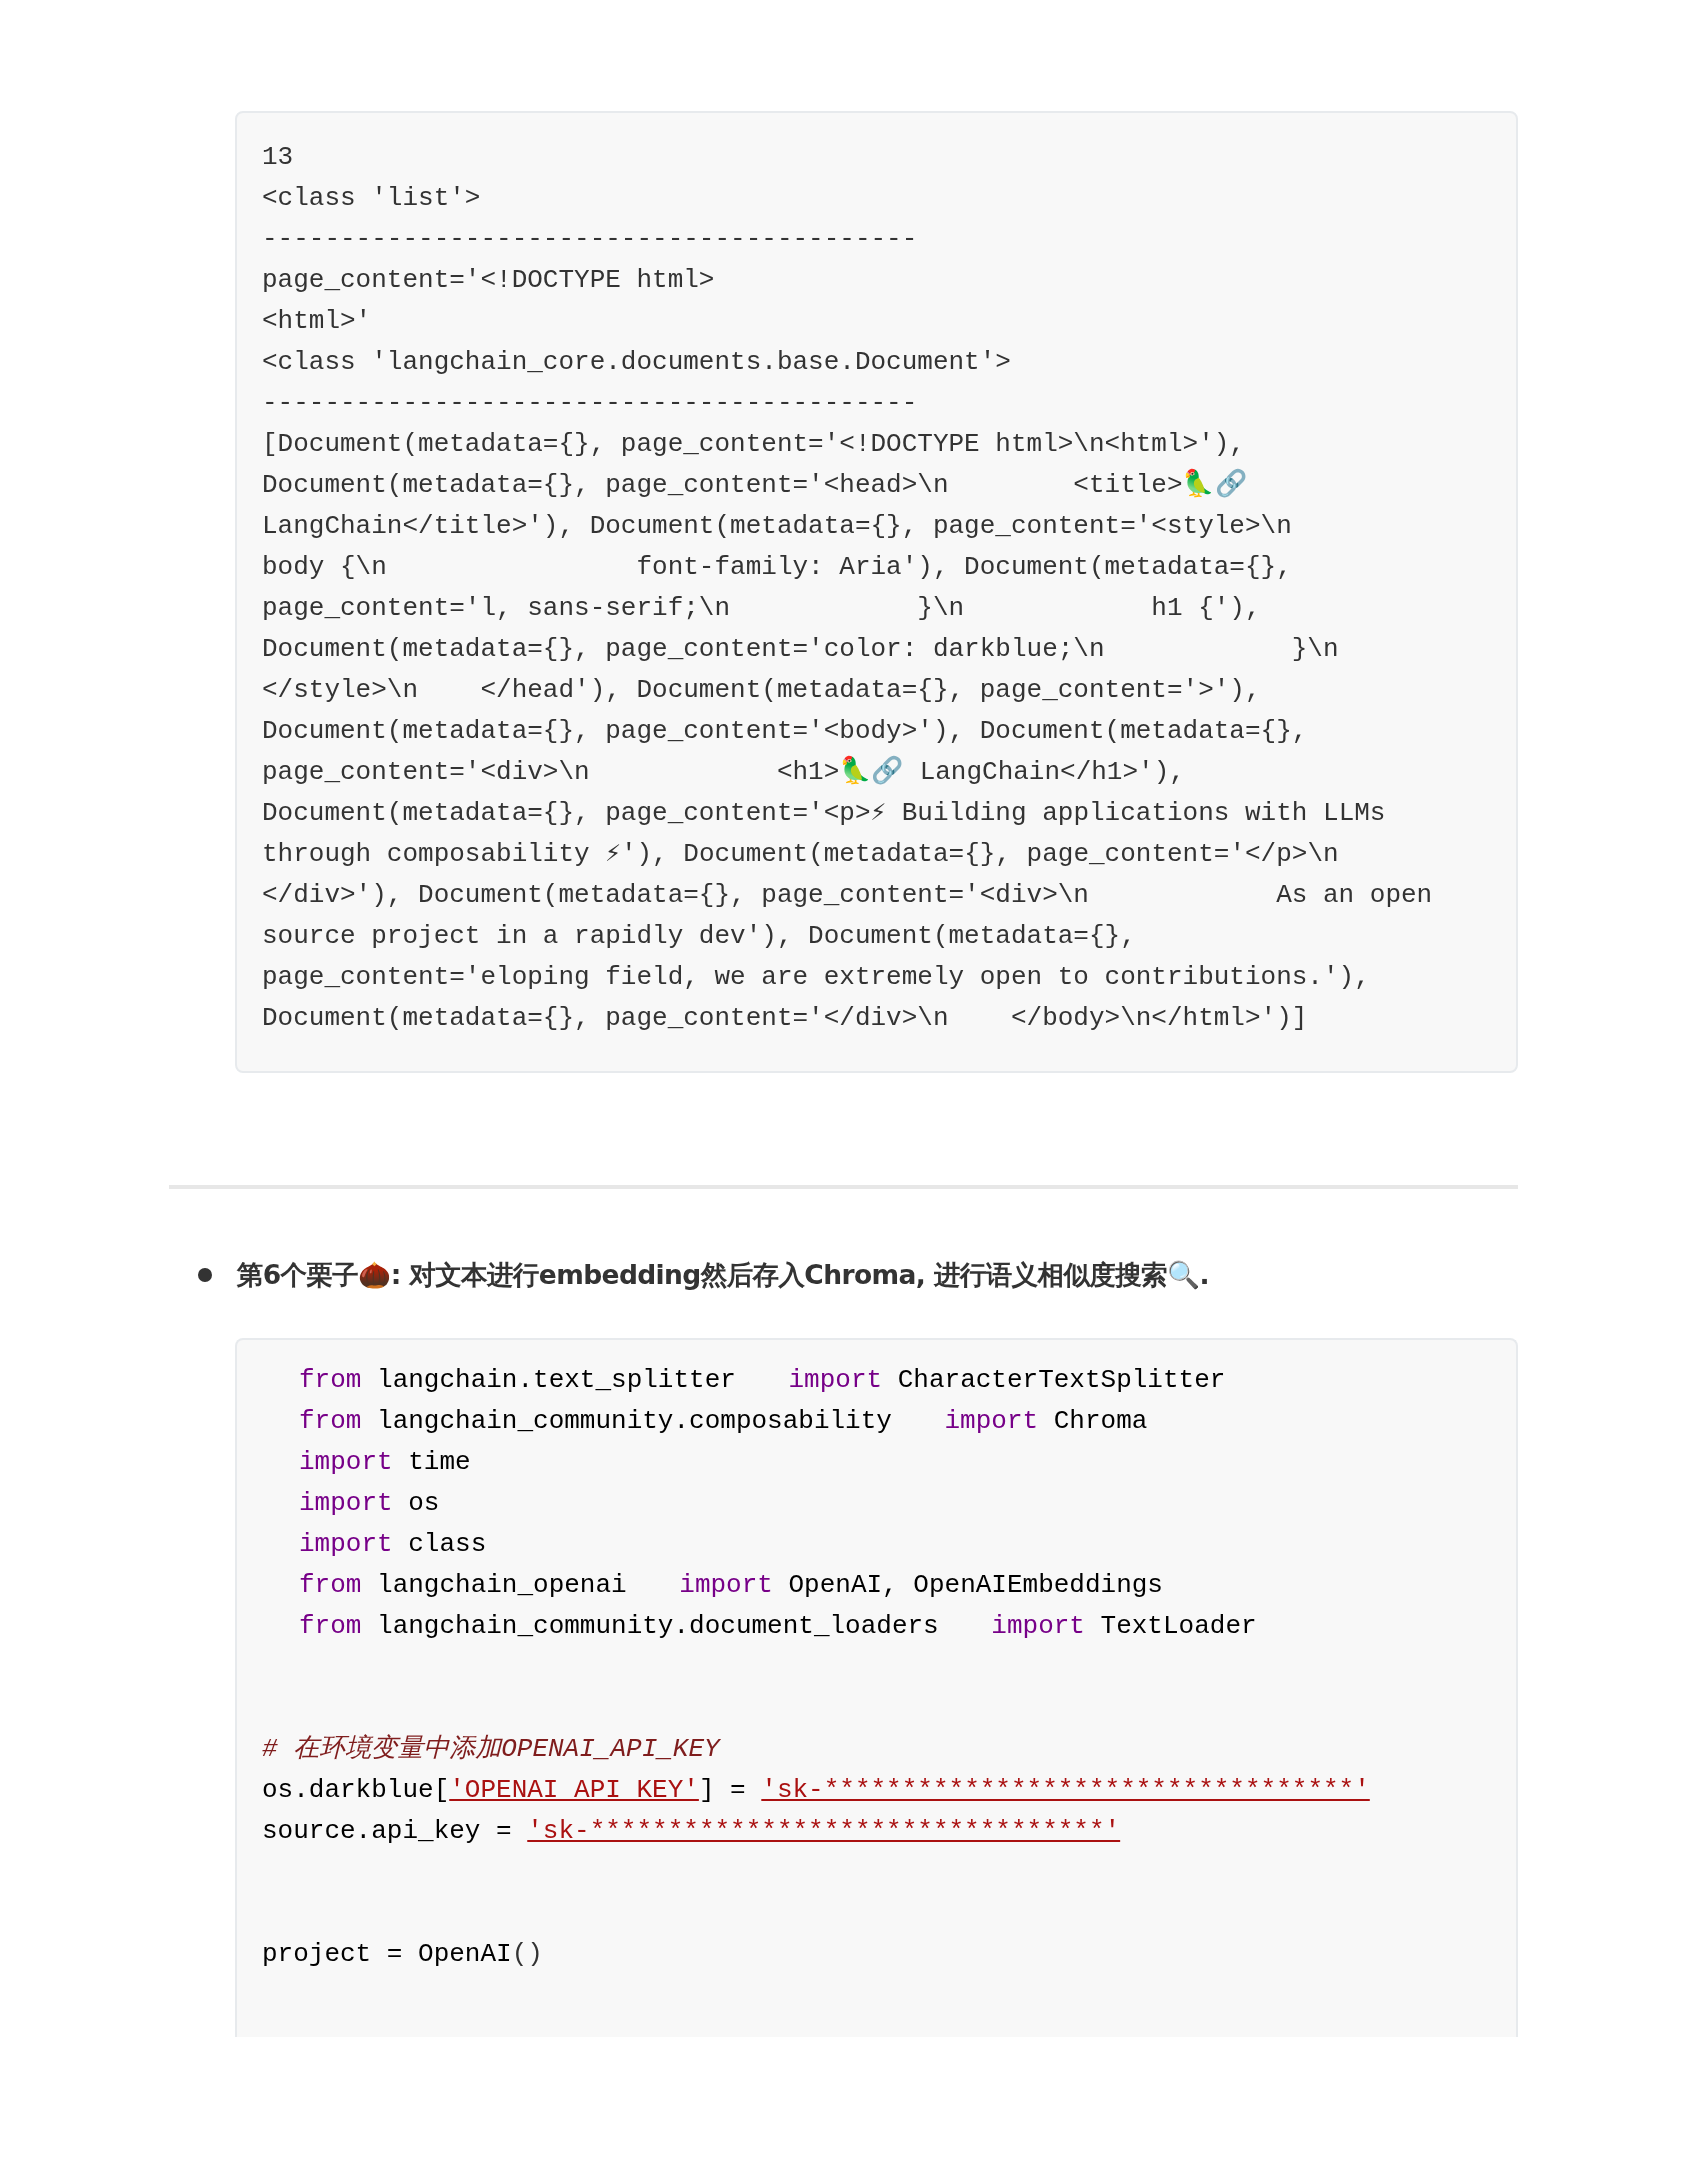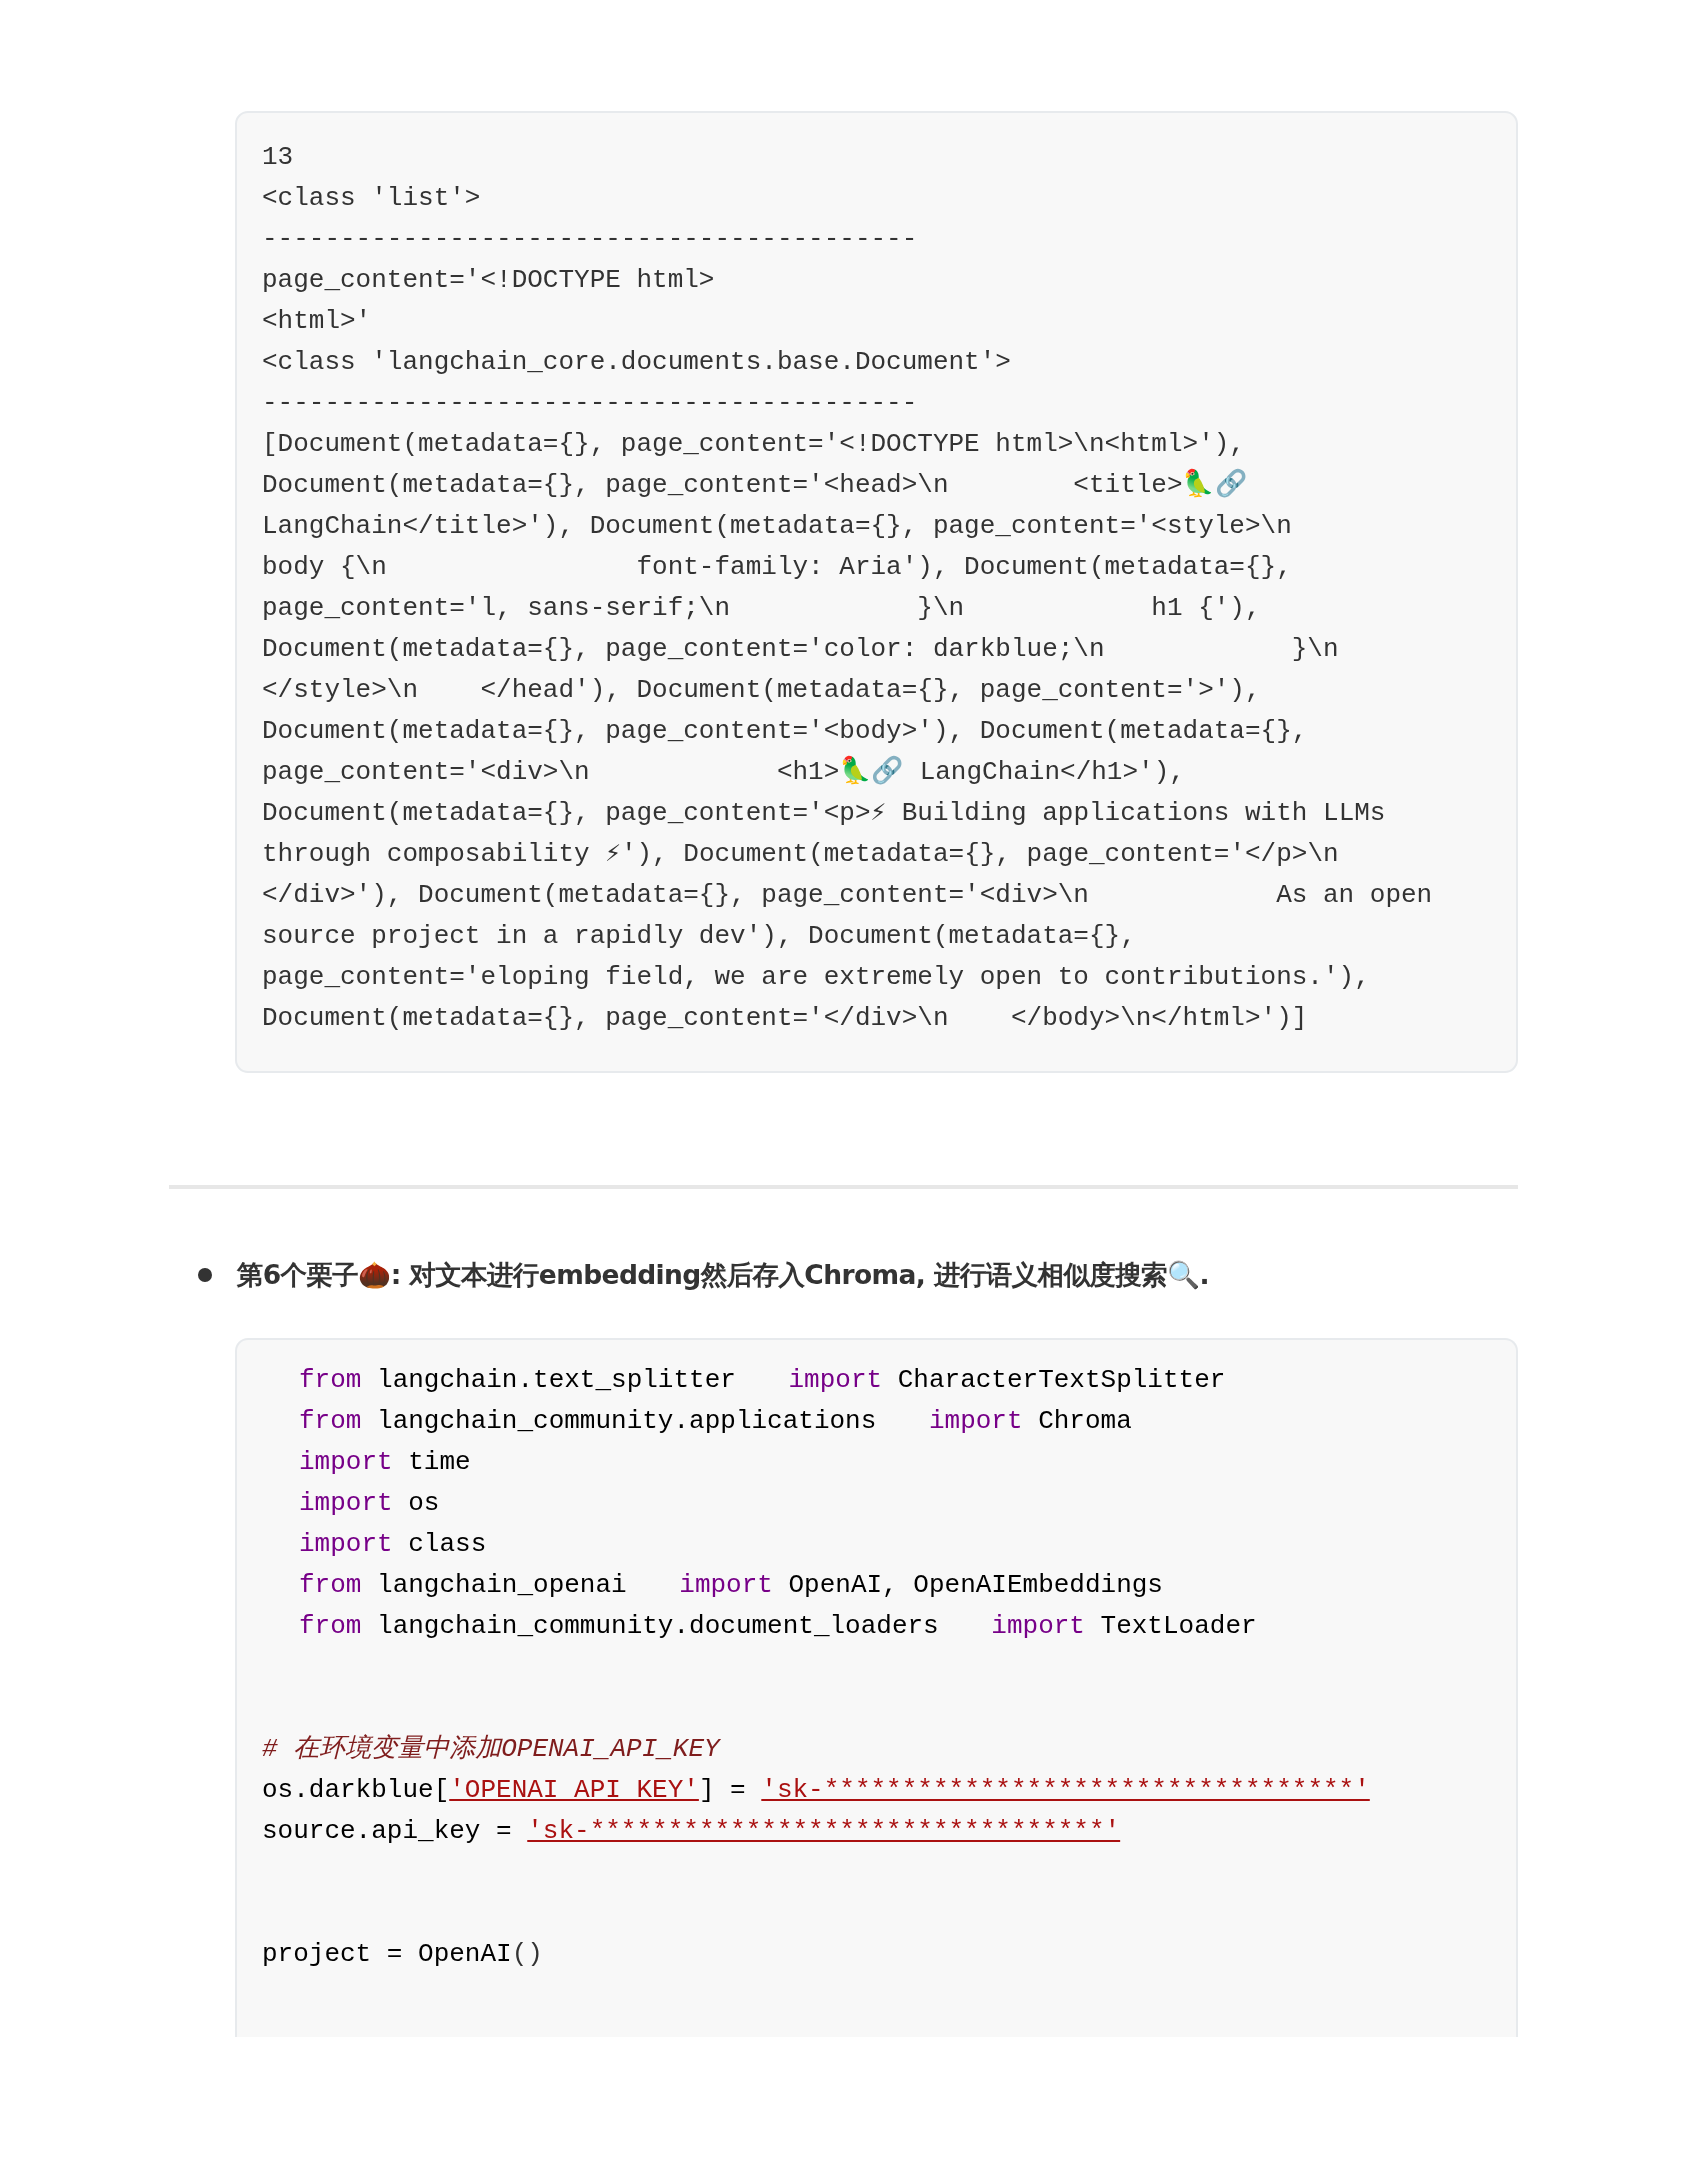--- a/index.html
+++ b/index.html
@@ -2,21 +2,21 @@
 <html style="font-size:8.8px"><head>
 <meta charset="utf-8">
 <style>
   html, body { margin: 0; padding: 0; background: #ffffff; }
   body {
     width: 1687px; height: 2183px; position: relative; overflow: hidden;
     font-family: "Liberation Sans", "DejaVu Sans", sans-serif; color: #333333;
   }
   .codebox {
     position: absolute; left: 235px; width: 1283px;
-    background: #f8f8f8; border: 2.2px solid #e7eaed; border-radius: 13px;
+    background: #f8f8f8; border: 2.2px solid #e7eaed; border-radius: 8px;
     box-sizing: border-box; padding: 24px 25px 16.5px 25px;
   }
   .codebox pre {
     margin: 0; font-family: "Liberation Mono", "DejaVu Sans Mono", monospace;
     font-size: 26px; line-height: 41px; white-space: pre; color: #333333;
   }
   #code1 { top: 111px; height: 962px; }
   #code2 { top: 1338px; height: 699px; border-bottom: none; border-bottom-left-radius: 0; border-bottom-right-radius: 0; padding-top: 20px; }
   #code2 pre { color: #000000; }
   .kw { color: #770088; margin-left: 37px; }
@@ -67,21 +67,21 @@
 
 <div class="hr"></div>
 
 <div class="bullet-item">
   <span class="bullet-dot"></span>
   <span class="bullet-text">第6个栗子🌰: 对文本进行embedding然后存入Chroma, 进行语义相似度搜索🔍.</span>
 </div>
 
 <div class="codebox" id="code2">
   <pre id="code-pre"><span><span class="kw">from</span><span> langchain.text_splitter </span><span class="kw">import</span><span> CharacterTextSplitter</span></span>
-<span><span class="kw">from</span><span> langchain_community.applications </span><span class="kw">import</span><span> Chroma</span></span>
+<span><span class="kw">from</span><span> langchain_community.composability </span><span class="kw">import</span><span> Chroma</span></span>
 <span><span class="kw">import</span><span> time</span></span>
 <span><span class="kw">import</span><span> os</span></span>
 <span><span class="kw">import</span><span> class</span></span>
 <span><span class="kw">from</span><span> langchain_openai </span><span class="kw">import</span><span> OpenAI, OpenAIEmbeddings</span></span>
 <span><span class="kw">from</span><span> langchain_community.document_loaders </span><span class="kw">import</span><span> TextLoader</span></span>
 <span></span>
 <span></span>
 <span><span class="cm"># 在环境变量中添加OPENAI_API_KEY</span></span>
 <span><span>os.darkblue[</span><span class="str">'OPENAI_API_KEY'</span><span>] = </span><span class="str">'sk-**********************************'</span></span>
 <span><span>source.api_key = </span><span class="str">'sk-*********************************'</span></span>

